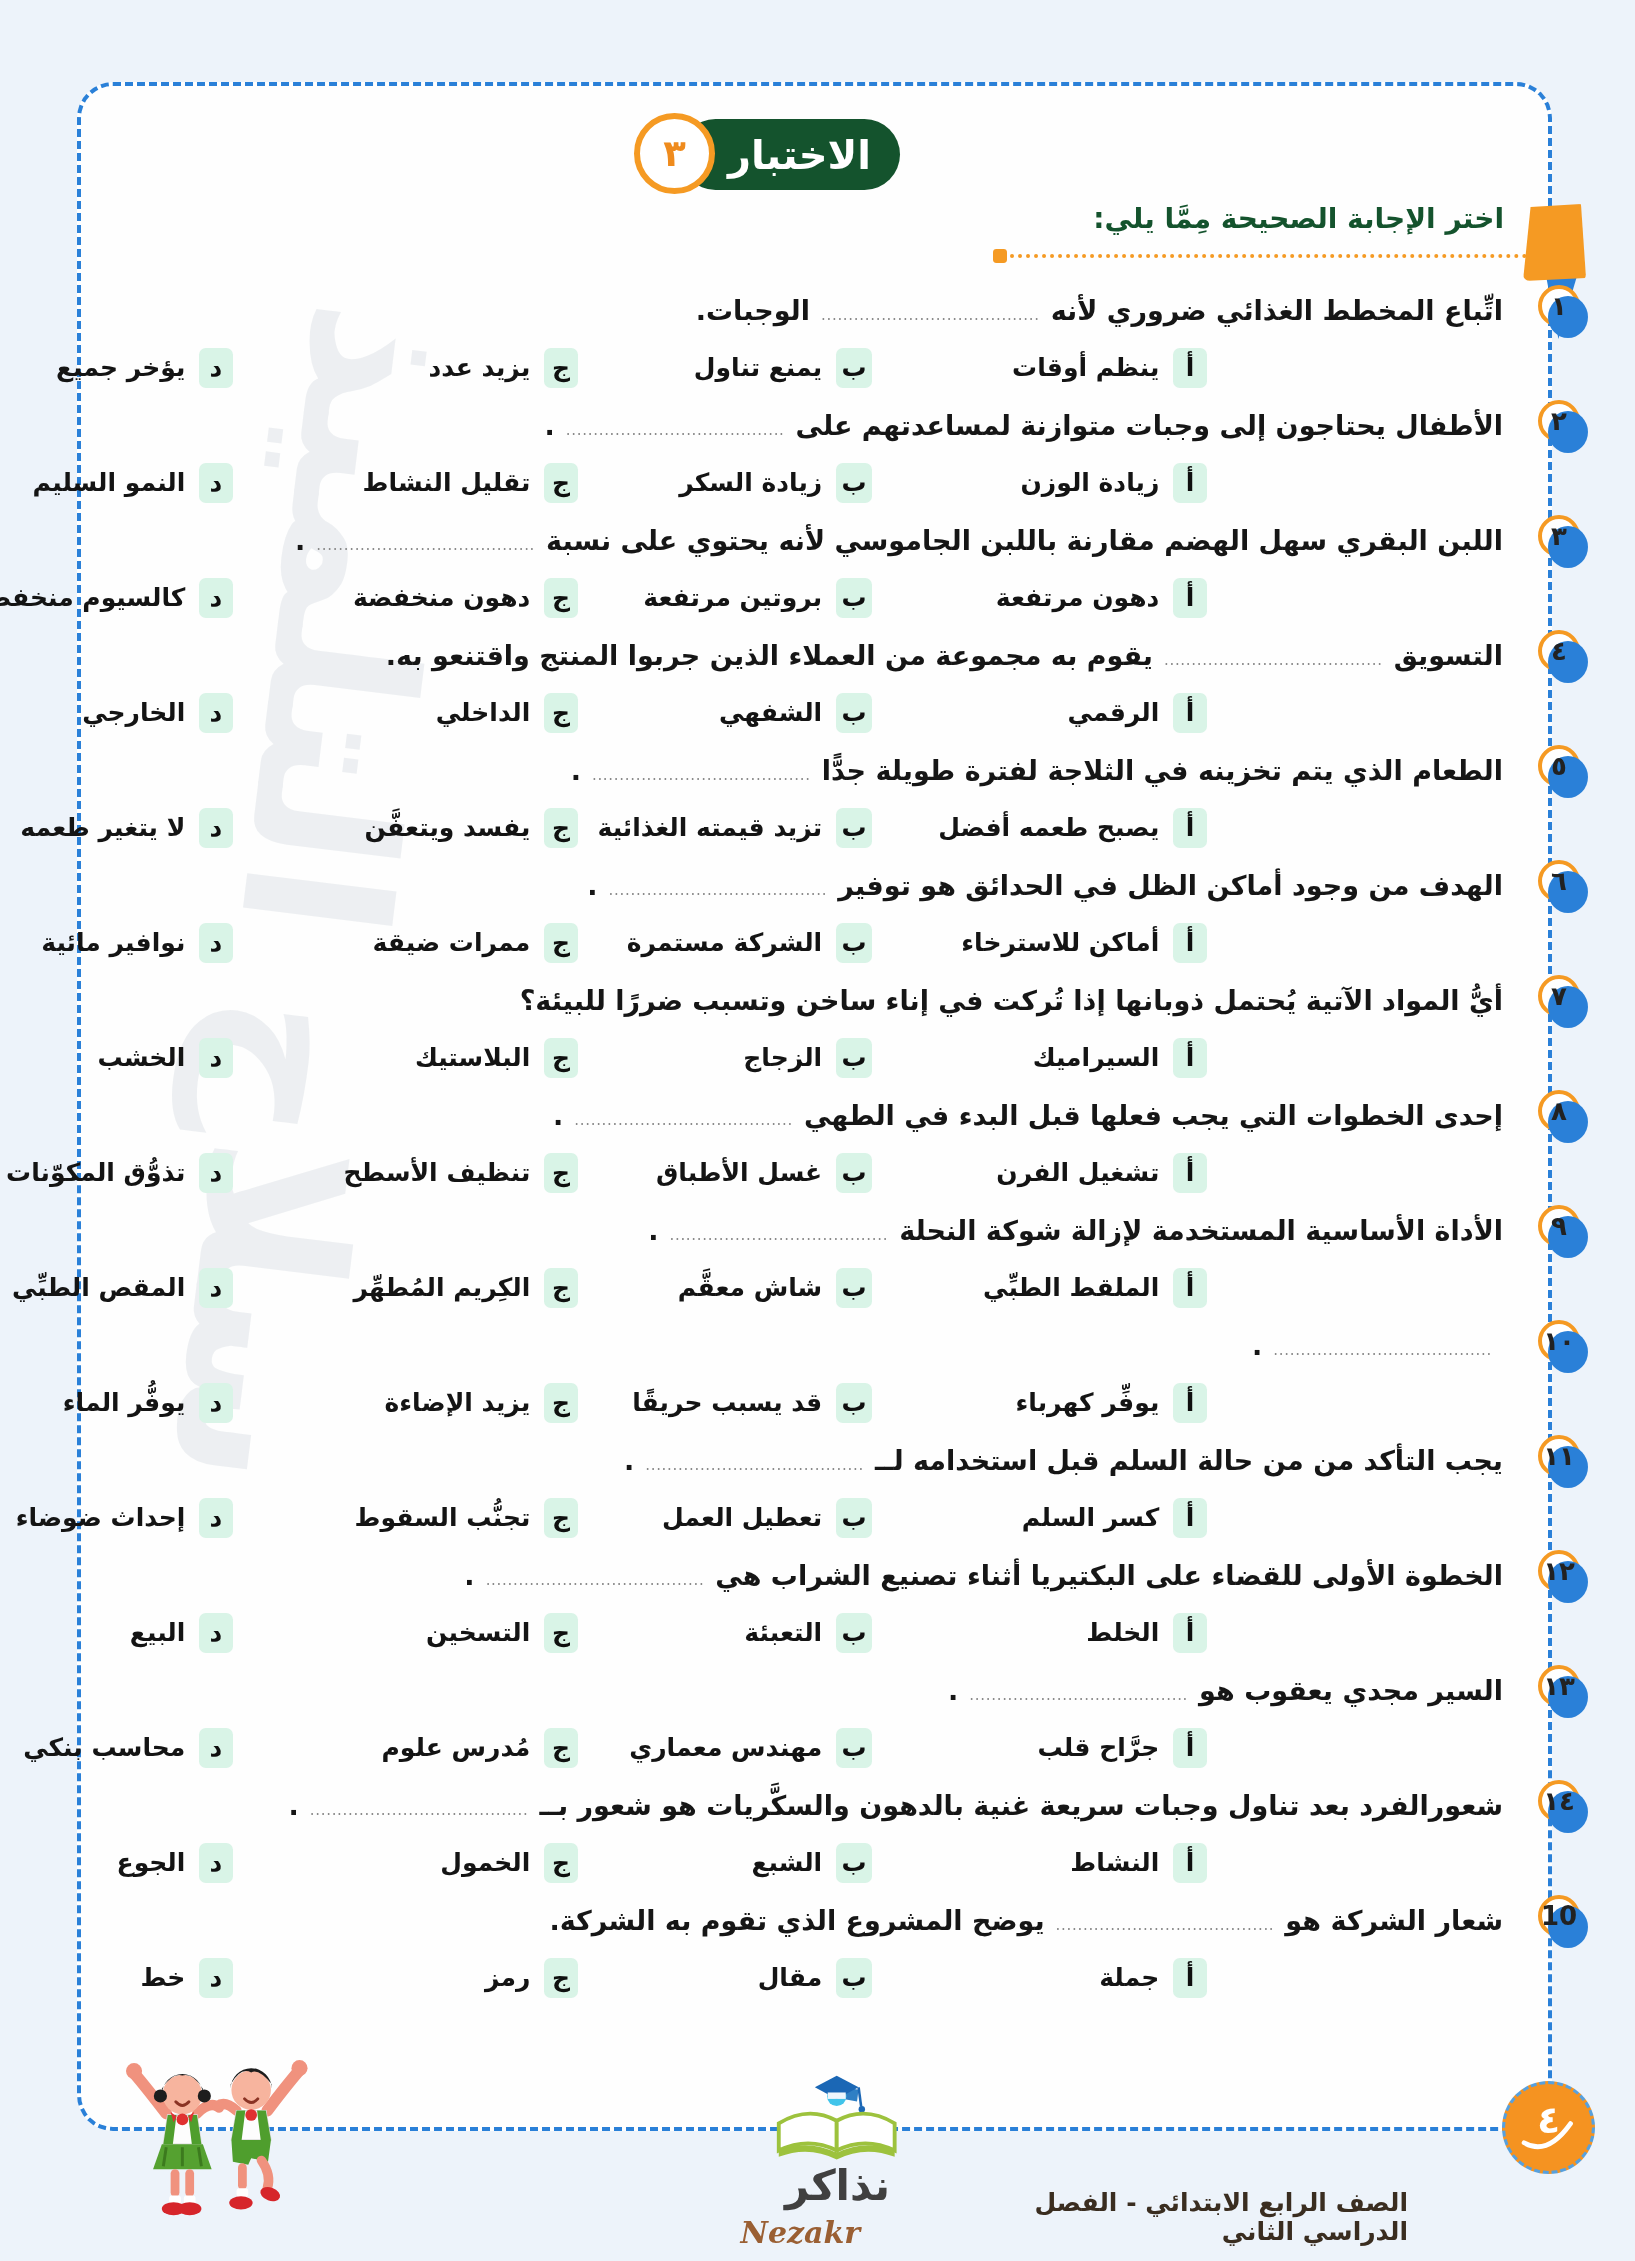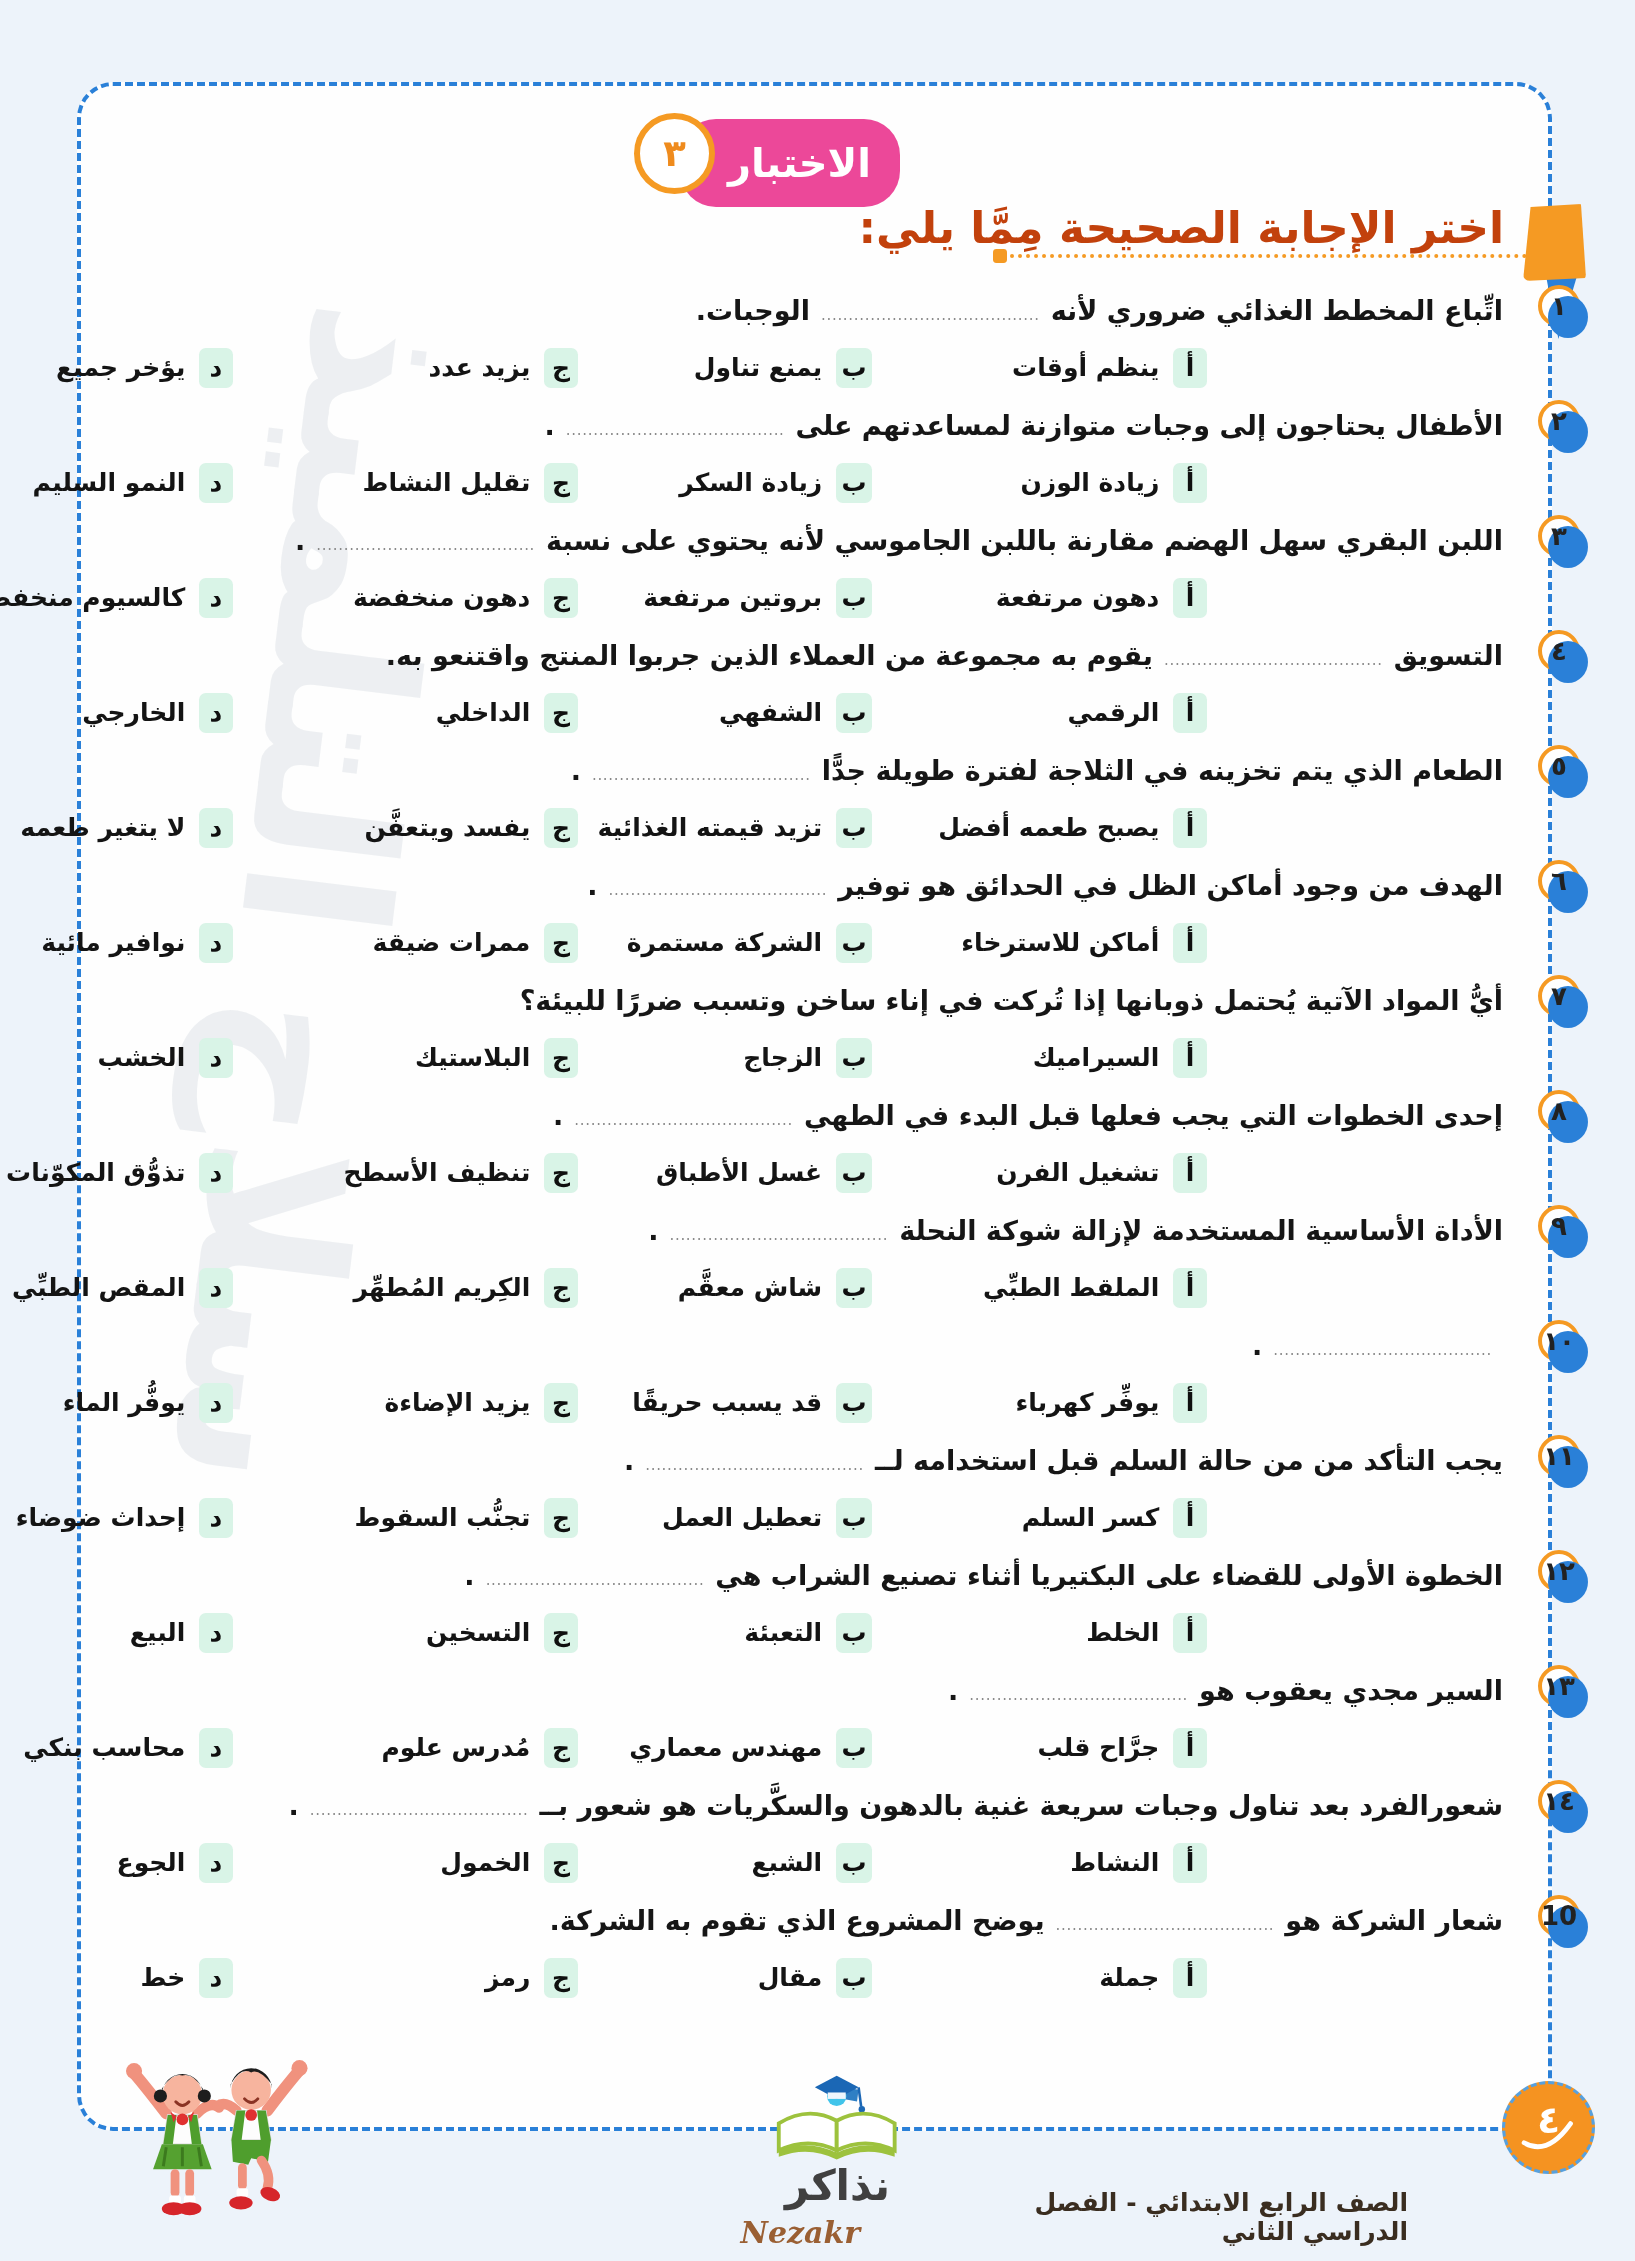--- a/index.html
+++ b/index.html
@@ -19,35 +19,35 @@
   }
   
   .watermark {
     position:absolute; top:301px; left:198px;
     writing-mode:vertical-rl; transform:rotate(7deg);
     font-size:198px; font-weight:bold; letter-spacing:31px;
     color:#9aa8b6; opacity:.16; white-space:nowrap; pointer-events:none;
   }
   
   .title-pill {
-    position:absolute; left:680px; top:119px; height:88px;
-    background:#ec4899; border-radius:36px;
+    position:absolute; left:680px; top:119px; height:71px;
+    background:#14532d; border-radius:36px;
     padding:0 29px 0 48px; display:flex; align-items:center;
     color:#fff; font-size:40px; font-weight:bold; z-index:2;
   }
   .title-num {
     position:absolute; left:634px; top:113px; width:81px; height:81px;
     border:6.2px solid #f59a23; border-radius:50%; background:#fff;
     display:flex; align-items:center; justify-content:center;
     color:#ef8b1d; font-size:37px; font-weight:bold; z-index:3;
   }
   
   .instruction {
     position:absolute; right:131px; top:202px;
-    color:#c2410c; font-size:44px; font-weight:bold; z-index:2;
+    color:#14532d; font-size:28px; font-weight:bold; z-index:2;
   }
   .inst-underline {
     position:absolute; right:92px; top:254px; width:541px; height:0;
     border-top:4.8px dotted #f59a23; z-index:2;
   }
   .inst-underline-cap {
     position:absolute; left:993px; top:249px; width:13.7px; height:13.7px;
     background:#f59a23; border-radius:3.4px; z-index:2;
   }
   .marker-shape {

